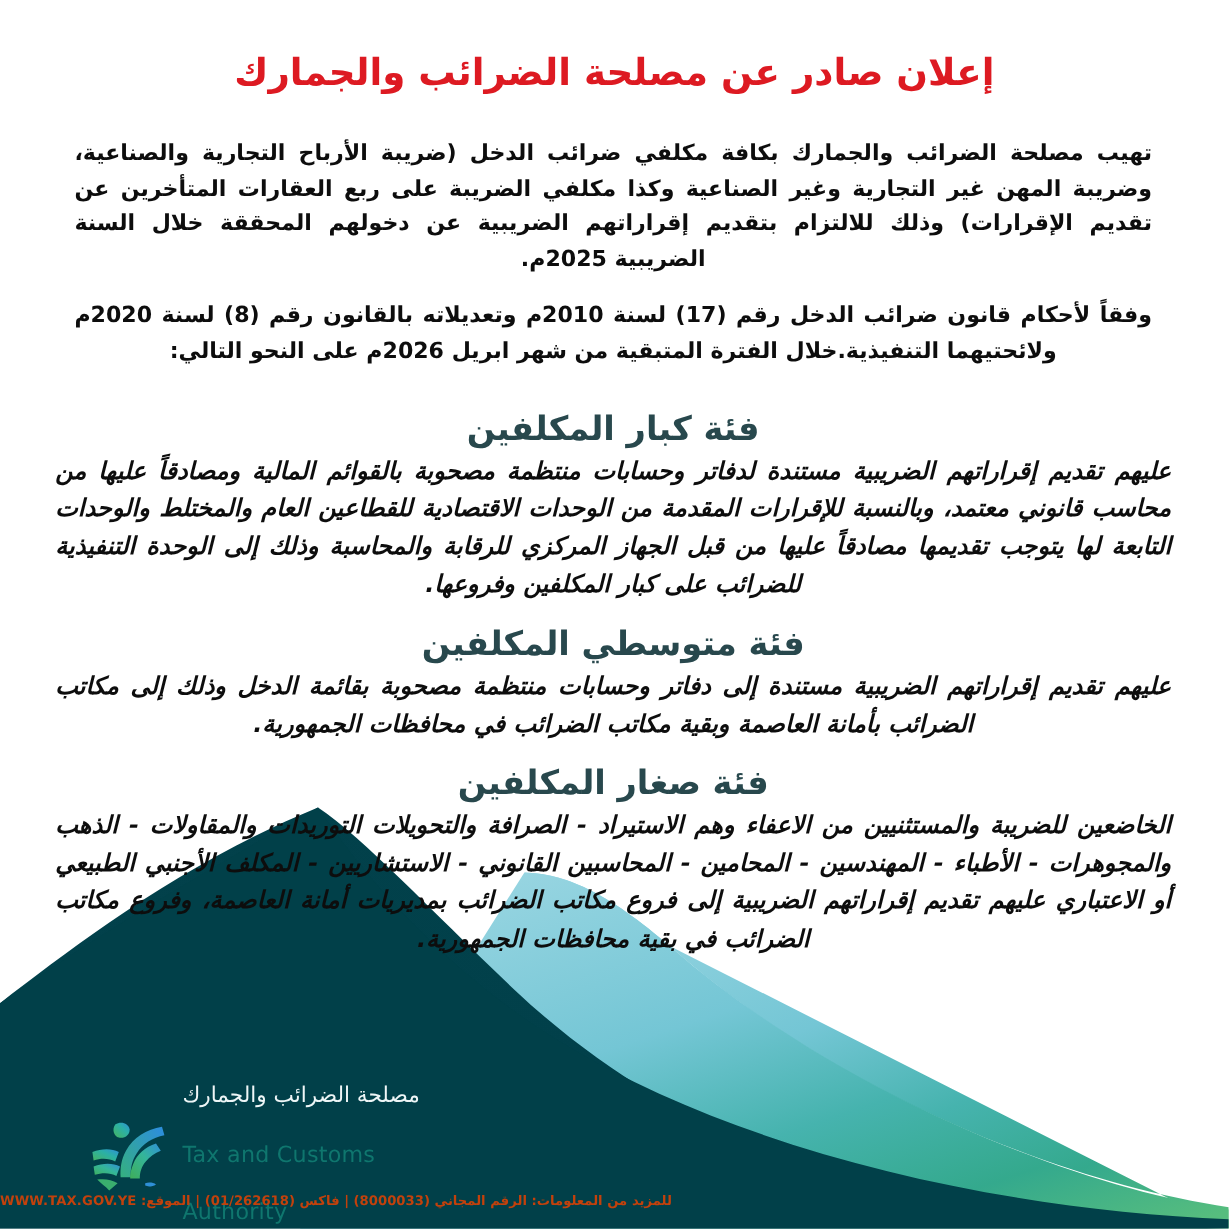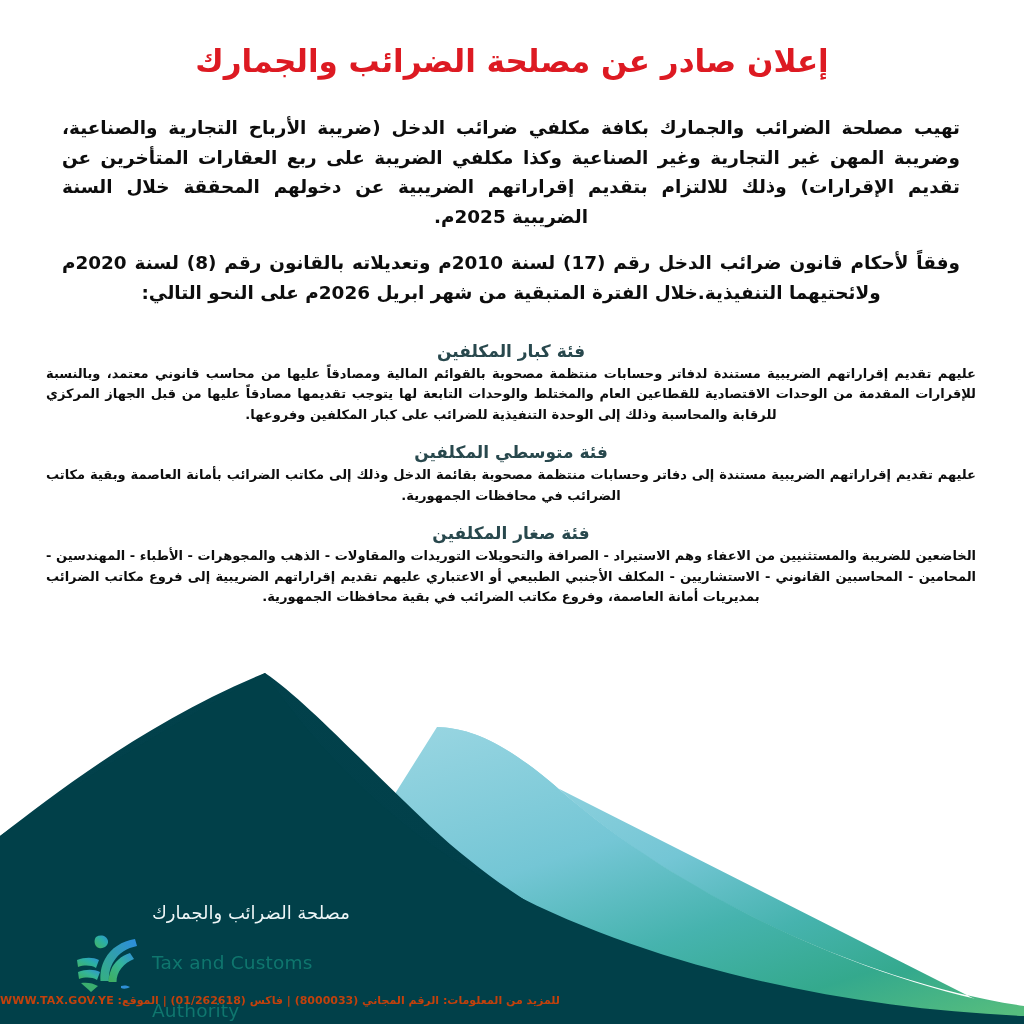--- a/index.html
+++ b/index.html
@@ -76,37 +76,38 @@
     padding-top: 12px;
   }
 
   p.para.intro-2 {
     text-align: justify;
     text-align-last: center;
   }
 
   h2.section-title {
     color: #28484d;
-    font-size: 17px;
+    font-size: 28px;
     font-weight: bold;
     text-align: center;
     margin: 0;
     padding: 17px 0 3px 0;
     direction: rtl;
   }
 
   p.section-body {
     color: #0d0d0d;
-    font-size: 13px;
+    font-size: 20px;
     font-weight: bold;
     line-height: 1.58;
     margin: 0;
     text-align: justify;
     text-align-last: center;
     direction: rtl;
+    font-style: italic;
   }
 
   
   #logo-lockup {
     position: absolute;
     left: 74px;
     top: 903px;
     z-index: 4;
     display: flex;
     align-items: center;

